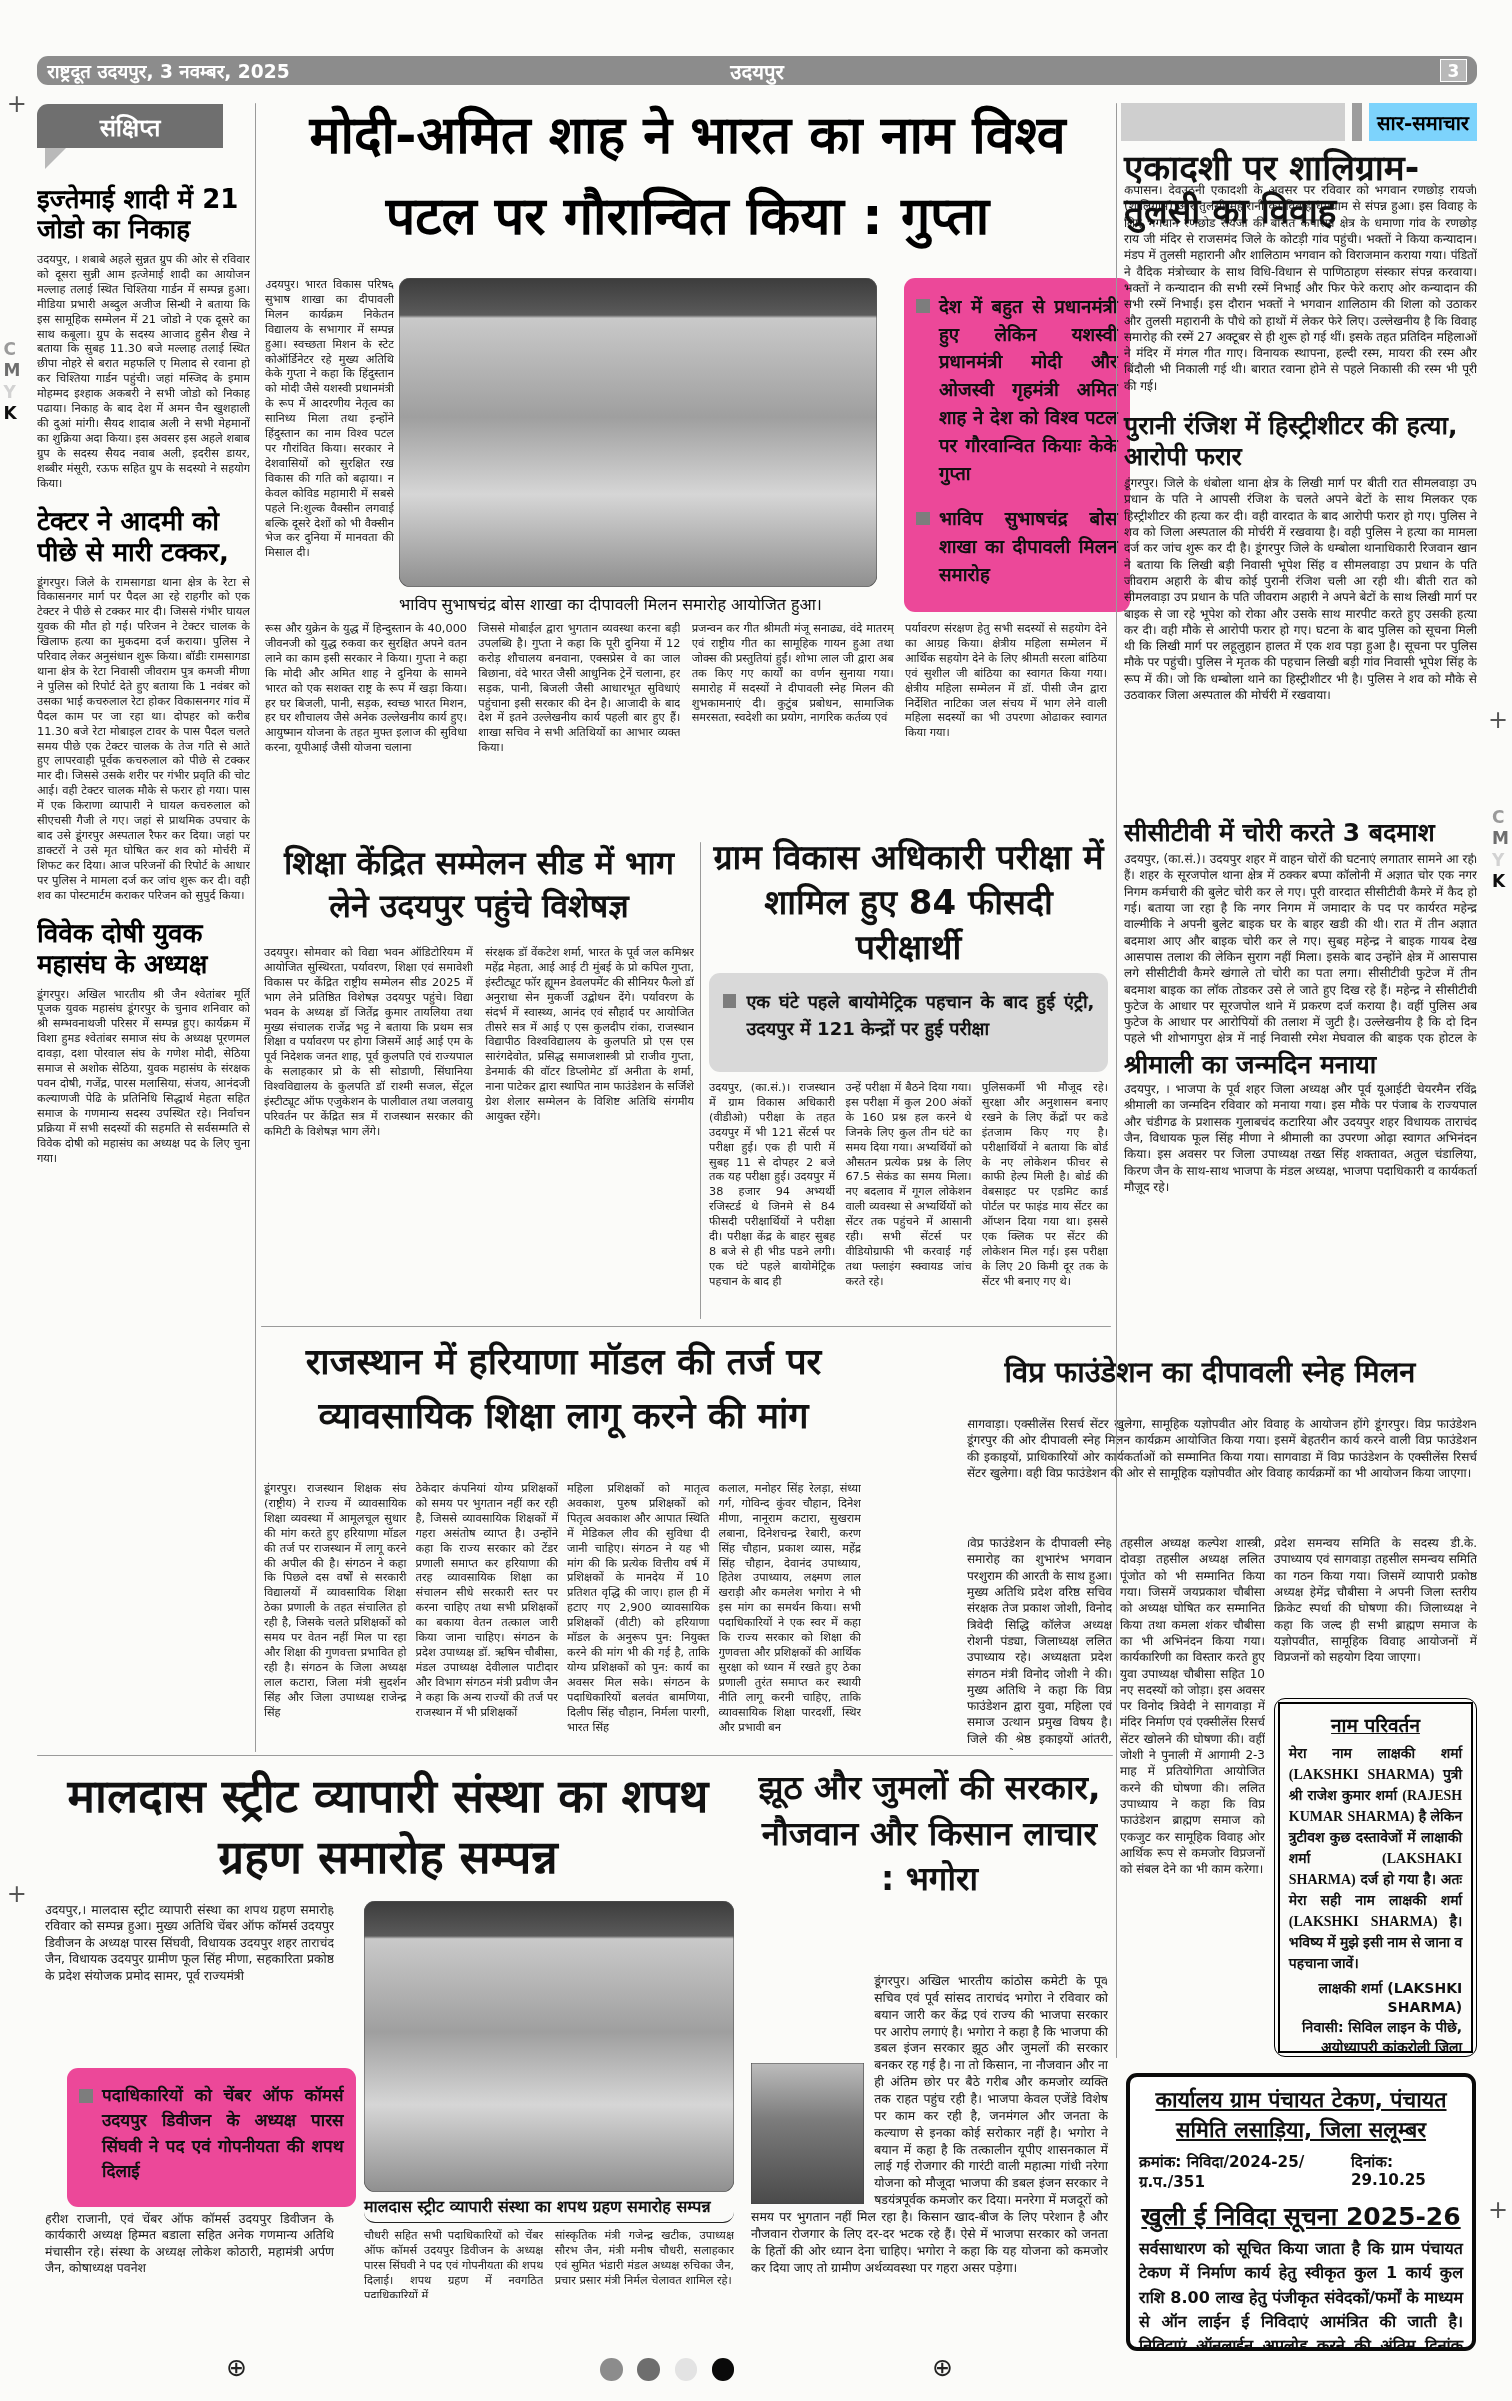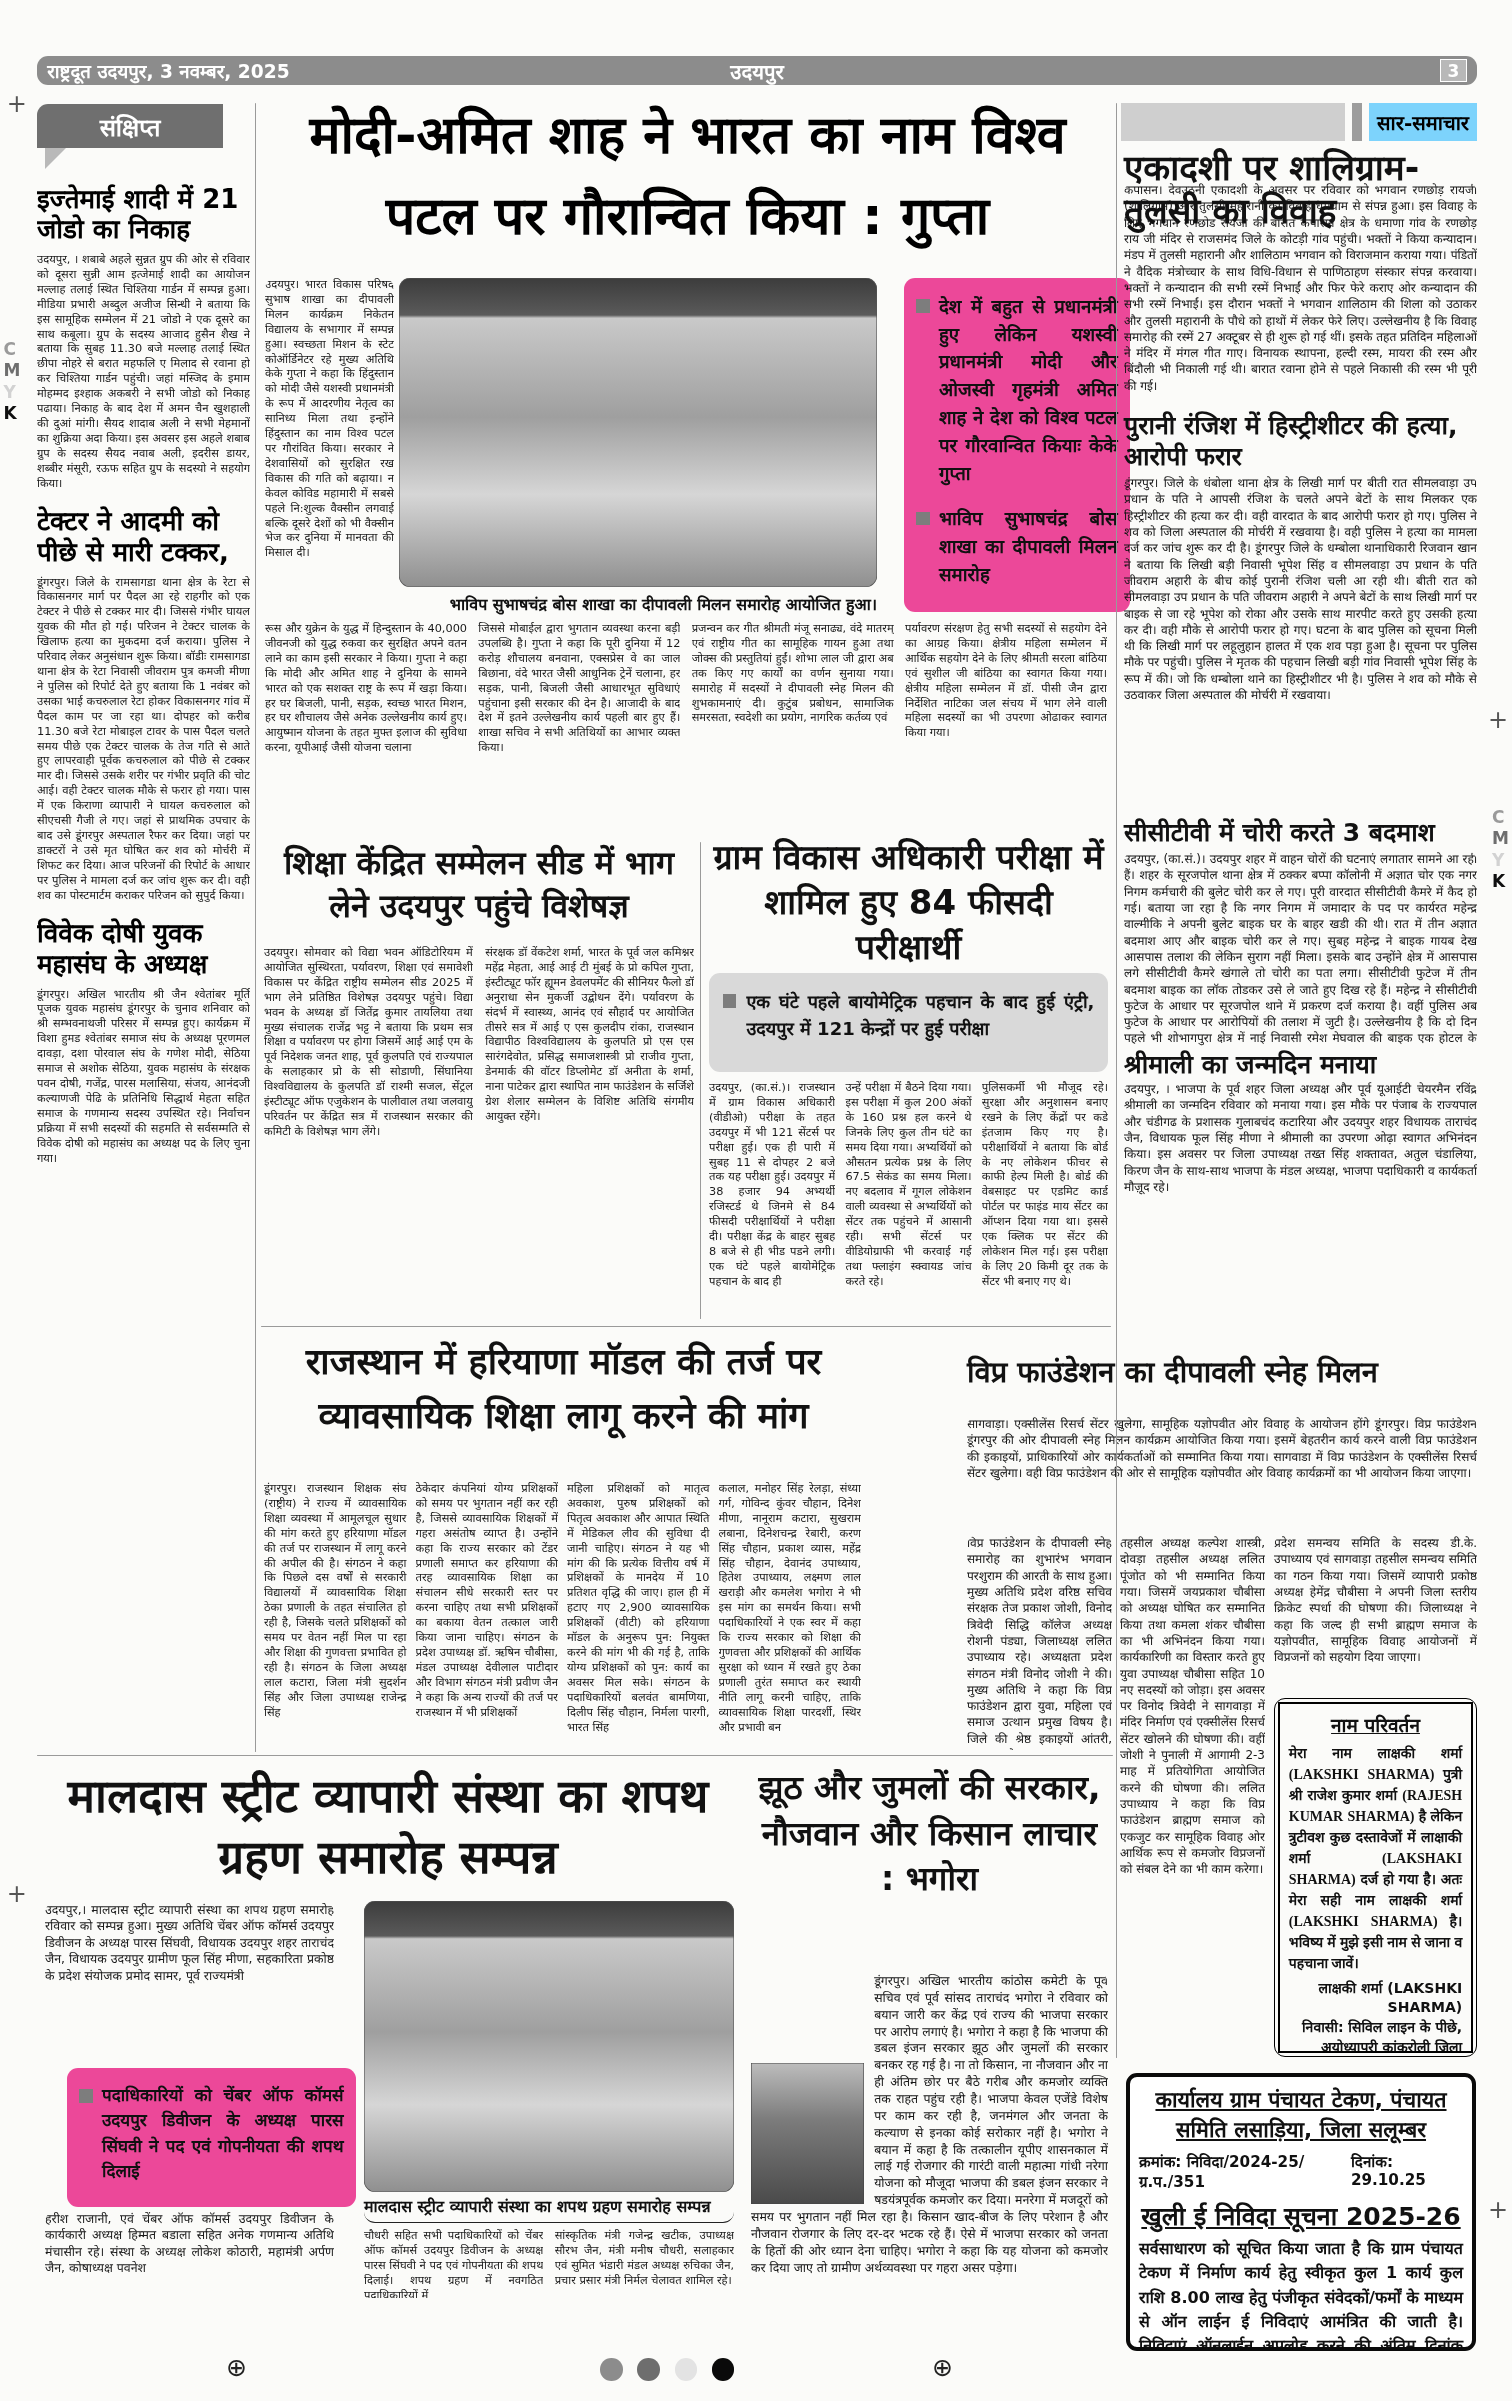--- a/index.html
+++ b/index.html
@@ -24,21 +24,21 @@
   .lh{font-size:26px;margin:14.7px 0 8px 0;}
   .vdiv{width:1.1px;background:#9a9a9a;}
   .hdiv{height:1.1px;background:#9a9a9a;}
   
   #lead-head{left:261px;top:95px;width:853px;height:171px;font-size:52px;font-weight:700;
              line-height:1.55;text-align:center;color:#000;}
   #lead-intro{left:265px;top:278px;width:129px;height:338px;}
   .photo{background:linear-gradient(180deg,#3c3c3c 0%,#5a5a5a 12%,#c9c9c9 13%,#9f9f9f 45%,#d6d6d6 70%,#8f8f8f 100%);
          box-shadow:inset 0 0 0 0.6px #555;}
   #lead-photo{left:399px;top:278px;width:478px;height:309px;}
-  #lead-caption{left:399px;top:593px;width:478px;font-size:16px;font-weight:700;text-align:right;}
+  #lead-caption{left:399px;top:593px;width:478px;font-size:16px;font-weight:400;}
   .quote-box{background:#ec4899;padding:14.7px 12.4px;box-sizing:border-box;margin-left:22px;}
   #lead-quote{left:882px;top:278px;width:226px;height:334px;}
   .q-item{display:flex;gap:9px;margin-bottom:17px;}
   .q-sq{width:13.6px;height:13.6px;background:#7d7d7d;flex:0 0 auto;margin-top:6.8px;}
   .q-txt{font-size:18.6px;font-weight:700;line-height:1.5;text-align:justify;}
   #lead-cols{left:265px;top:622px;width:842px;height:207px;display:flex;gap:11.3px;}
   #lead-cols div{flex:1;}
   
   #seed-head{left:264px;top:842px;width:430px;font-size:32px;font-weight:700;line-height:1.35;text-align:center;}
   #seed-cols{left:264px;top:946px;width:430px;height:373px;display:flex;gap:12.4px;}
@@ -47,21 +47,21 @@
   #vdo-bullet{left:709px;top:973px;width:399px;height:99px;background:#d9d9d9;display:flex;gap:10.2px;
               padding:14.7px 13.6px;box-sizing:border-box;}
   #vdo-bullet .q-txt{font-size:18px;}
   #vdo-cols{left:709px;top:1081px;width:399px;height:239px;display:flex;gap:10.2px;}
   #vdo-cols div{flex:1;}
   
   #voc-head{left:264px;top:1335px;width:599px;font-size:36px;font-weight:700;line-height:1.5;text-align:center;}
   #voc-cols{left:264px;top:1482px;width:597px;height:269px;display:flex;gap:9px;}
   #voc-cols div{flex:1;}
   
-  #vipra-head{left:967px;top:1351px;width:486px;font-size:29px;font-weight:700;text-align:left;}
+  #vipra-head{left:967px;top:1351px;width:486px;font-size:29px;font-weight:700;text-align:center;}
   #vipra-lead{left:967px;top:1416px;width:510px;height:114px;}
   #vipra-c1{left:967px;top:1535px;width:145px;height:215px;}
   #vipra-c2{left:1120px;top:1535px;width:145px;height:519px;}
   #vipra-c3{left:1274px;top:1535px;width:203px;height:158px;}
   
   #namebox{left:1274px;top:1698px;width:203px;height:359px;border:1.7px solid #000;padding:2.8px;box-sizing:border-box;}
   #namebox .inner{border:2.8px solid #000;height:100%;box-sizing:border-box;padding:8px 9px;overflow:hidden;}
   #namebox .nb-title{font-size:19px;font-weight:700;text-align:center;text-decoration:underline;margin-bottom:5.6px;}
   #namebox .nb-body{font-size:14px;line-height:1.5;text-align:justify;font-family:"Liberation Serif",serif;font-weight:700;}
   #namebox .nb-sig{font-size:14px;font-weight:700;text-align:right;margin-top:4.5px;line-height:1.4;}

